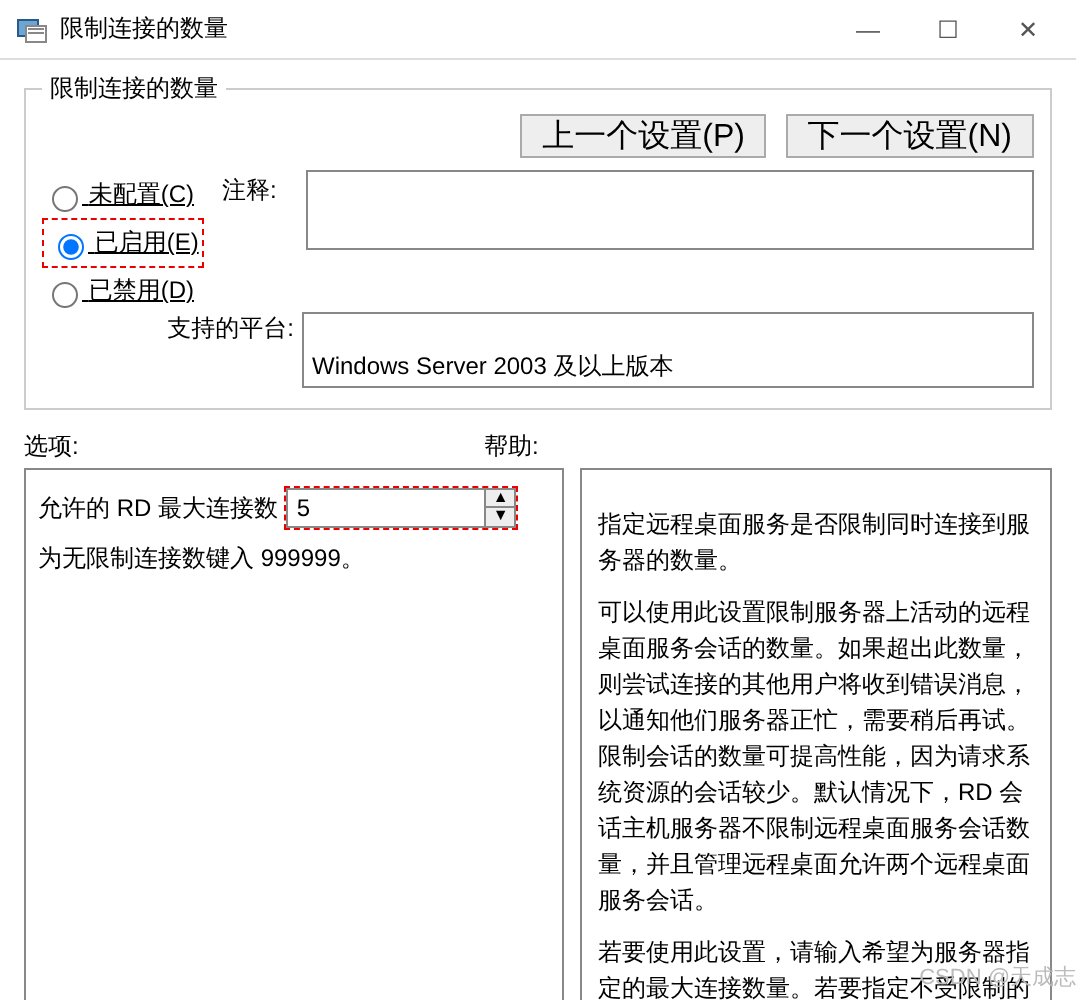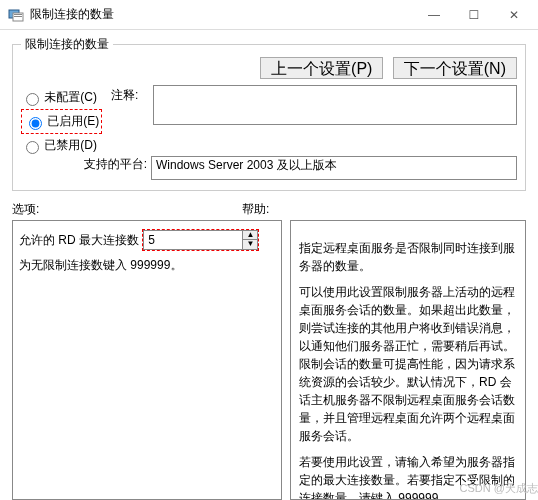--- a/index.html
+++ b/index.html
@@ -57,20 +57,21 @@
     cursor: pointer;
   }
   .radio-col {
     float: left;
     width: 90px;
     margin-top:2px;
   }
   .radio-col label {
     display: block;
     margin: 2px 0;
+    text-decoration: underline;
   }
   .radio-col input { vertical-align: middle; margin-right: 2px; }
   .highlight-dashed {
     border: 1.5px dashed #e00;
     padding: 1px 2px;
     margin: 1px 0;
     display: inline-block;
   }
   .comment-row {
     margin-left: 90px;
@@ -84,21 +85,21 @@
     font-family: inherit; font-size: 12px;
   }
   .platform-row {
     margin-left: 50px;
     display: flex;
     align-items: flex-start;
     clear: both;
   }
   .platform-row .lbl { width: 80px; text-align: right; padding-right:4px;}
   .platform-row .val {
-    flex:1; border:1px solid #888; height:24px; padding:0 4px; background:#fff;
+    flex:1; border:1px solid #888; height:36px; padding:18px 4px; background:#fff;
   }
   .section-row {
     display:flex;
     margin-top:10px;
   }
   .section-row .col-left { width: 230px; }
   .section-row .col-right { flex:1; }
   .options-body {
     display:flex;
     margin-top:2px;

